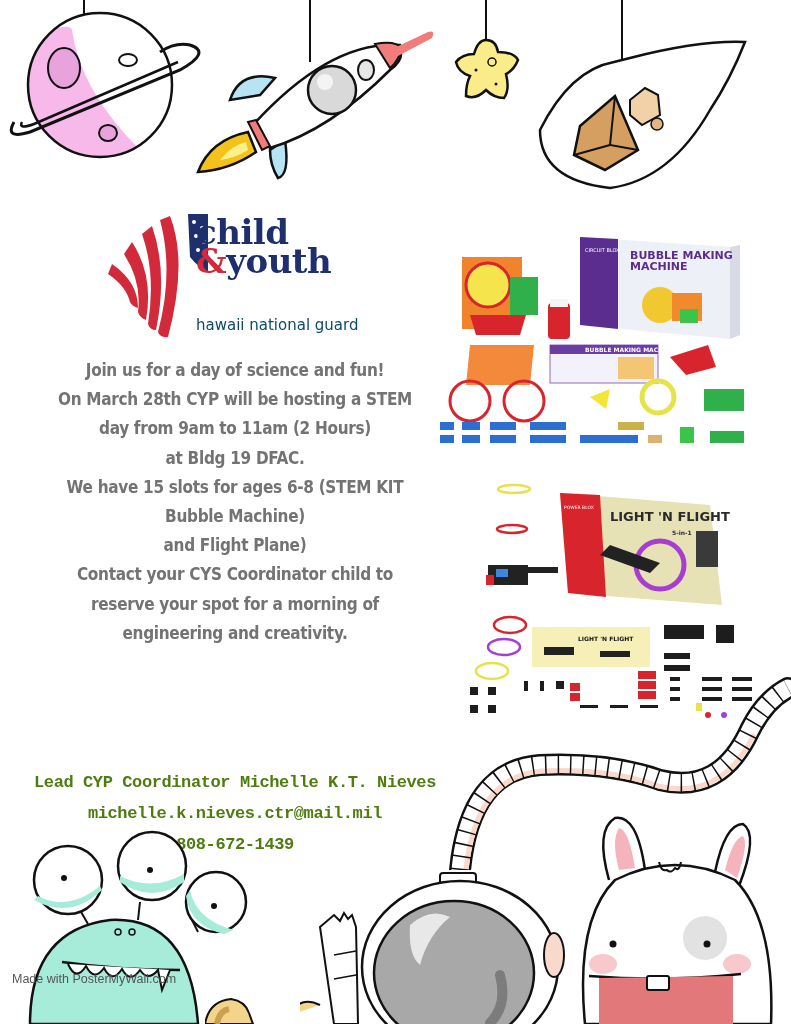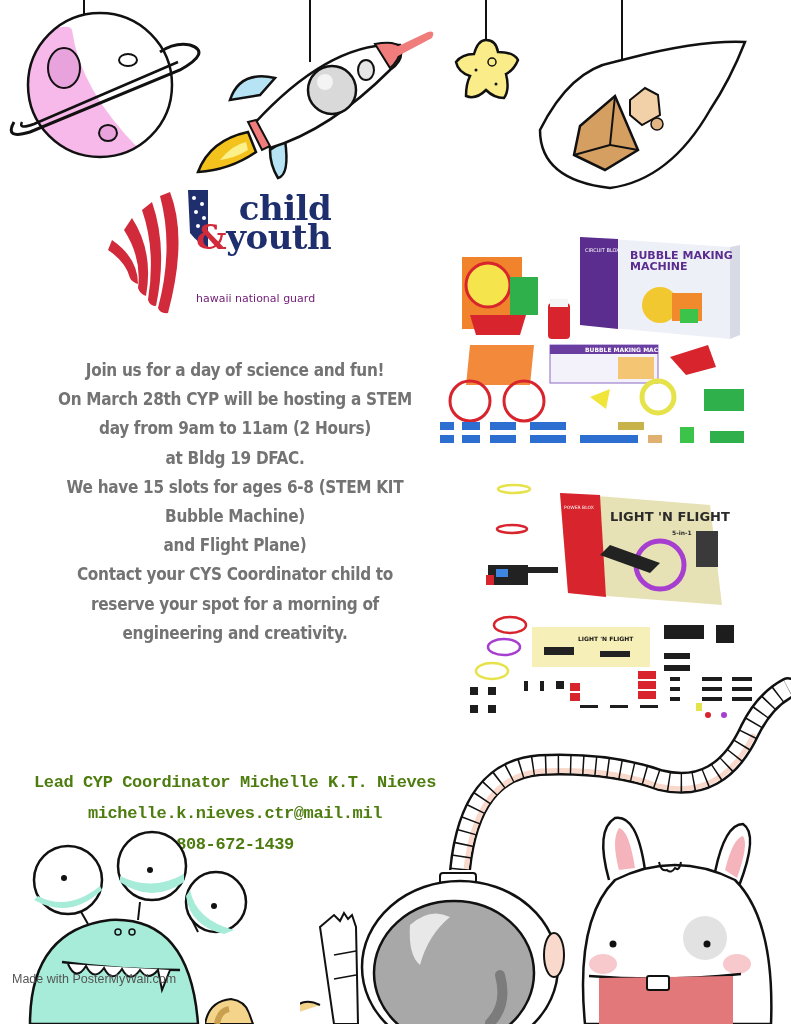--- a/index.html
+++ b/index.html
@@ -1,27 +1,27 @@
 <!DOCTYPE html>
 <html><head>
 <meta charset="utf-8">
 <style>
   * { box-sizing: border-box; margin: 0; padding: 0; }
   html, body { width: 791px; height: 1024px; background: #ffffff; overflow: hidden; }
   body { position: relative; font-family: "DejaVu Sans", sans-serif; }
   .abs { position: absolute; }
   svg { display: block; }
 
-  .logo { left: 108px; top: 188px; width: 232px; height: 130px; text-align: right; }
+  .logo { left: 108px; top: 212px; width: 232px; height: 130px; }
   .logo-text { position: absolute; left: 88px; top: 6px; font-family: "DejaVu Serif", serif; color: #1f2f6e; line-height: 0.86; }
   .logo-text .l1 { font-size: 34px; font-weight: bold; display: block; letter-spacing: -0.5px; }
   .logo-text .l2 { font-size: 34px; font-weight: bold; display: block; letter-spacing: -0.5px; }
   .logo-text .amp { color: #d12a3a; }
   .logo-text .l3 { font-size: 34px; font-weight: bold; display: block; letter-spacing: -0.5px; }
-  .logo-sub { position: absolute; left: 88px; top: 104px; font-family: "DejaVu Sans", sans-serif; font-size: 11px; color: #701a75; white-space: nowrap; }
+  .logo-sub { position: absolute; left: 88px; top: 104px; font-family: "DejaVu Sans", sans-serif; font-size: 15px; color: #0c4a6e; white-space: nowrap; }
 
   .body-text { left: 30px; top: 356px; width: 410px; text-align: center;
     font-family: "DejaVu Sans Condensed", "DejaVu Sans", sans-serif; font-stretch: condensed;
     font-weight: bold; font-size: 17px; line-height: 29.2px; color: #737373; letter-spacing: -0.3px; }
   .body-text div { white-space: nowrap; }
   .contact { left: 30px; top: 767px; width: 410px; text-align: center;
     font-family: Liberation Mono, monospace; font-weight: bold; font-size: 17px; line-height: 31px; color: #4d7c0f; letter-spacing: -0.4px; }
   .contact div { white-space: nowrap; }
 
   .watermark { left: 12px; top: 972px; font-family: "Liberation Sans", sans-serif; font-size: 12.5px; color: #555; }

